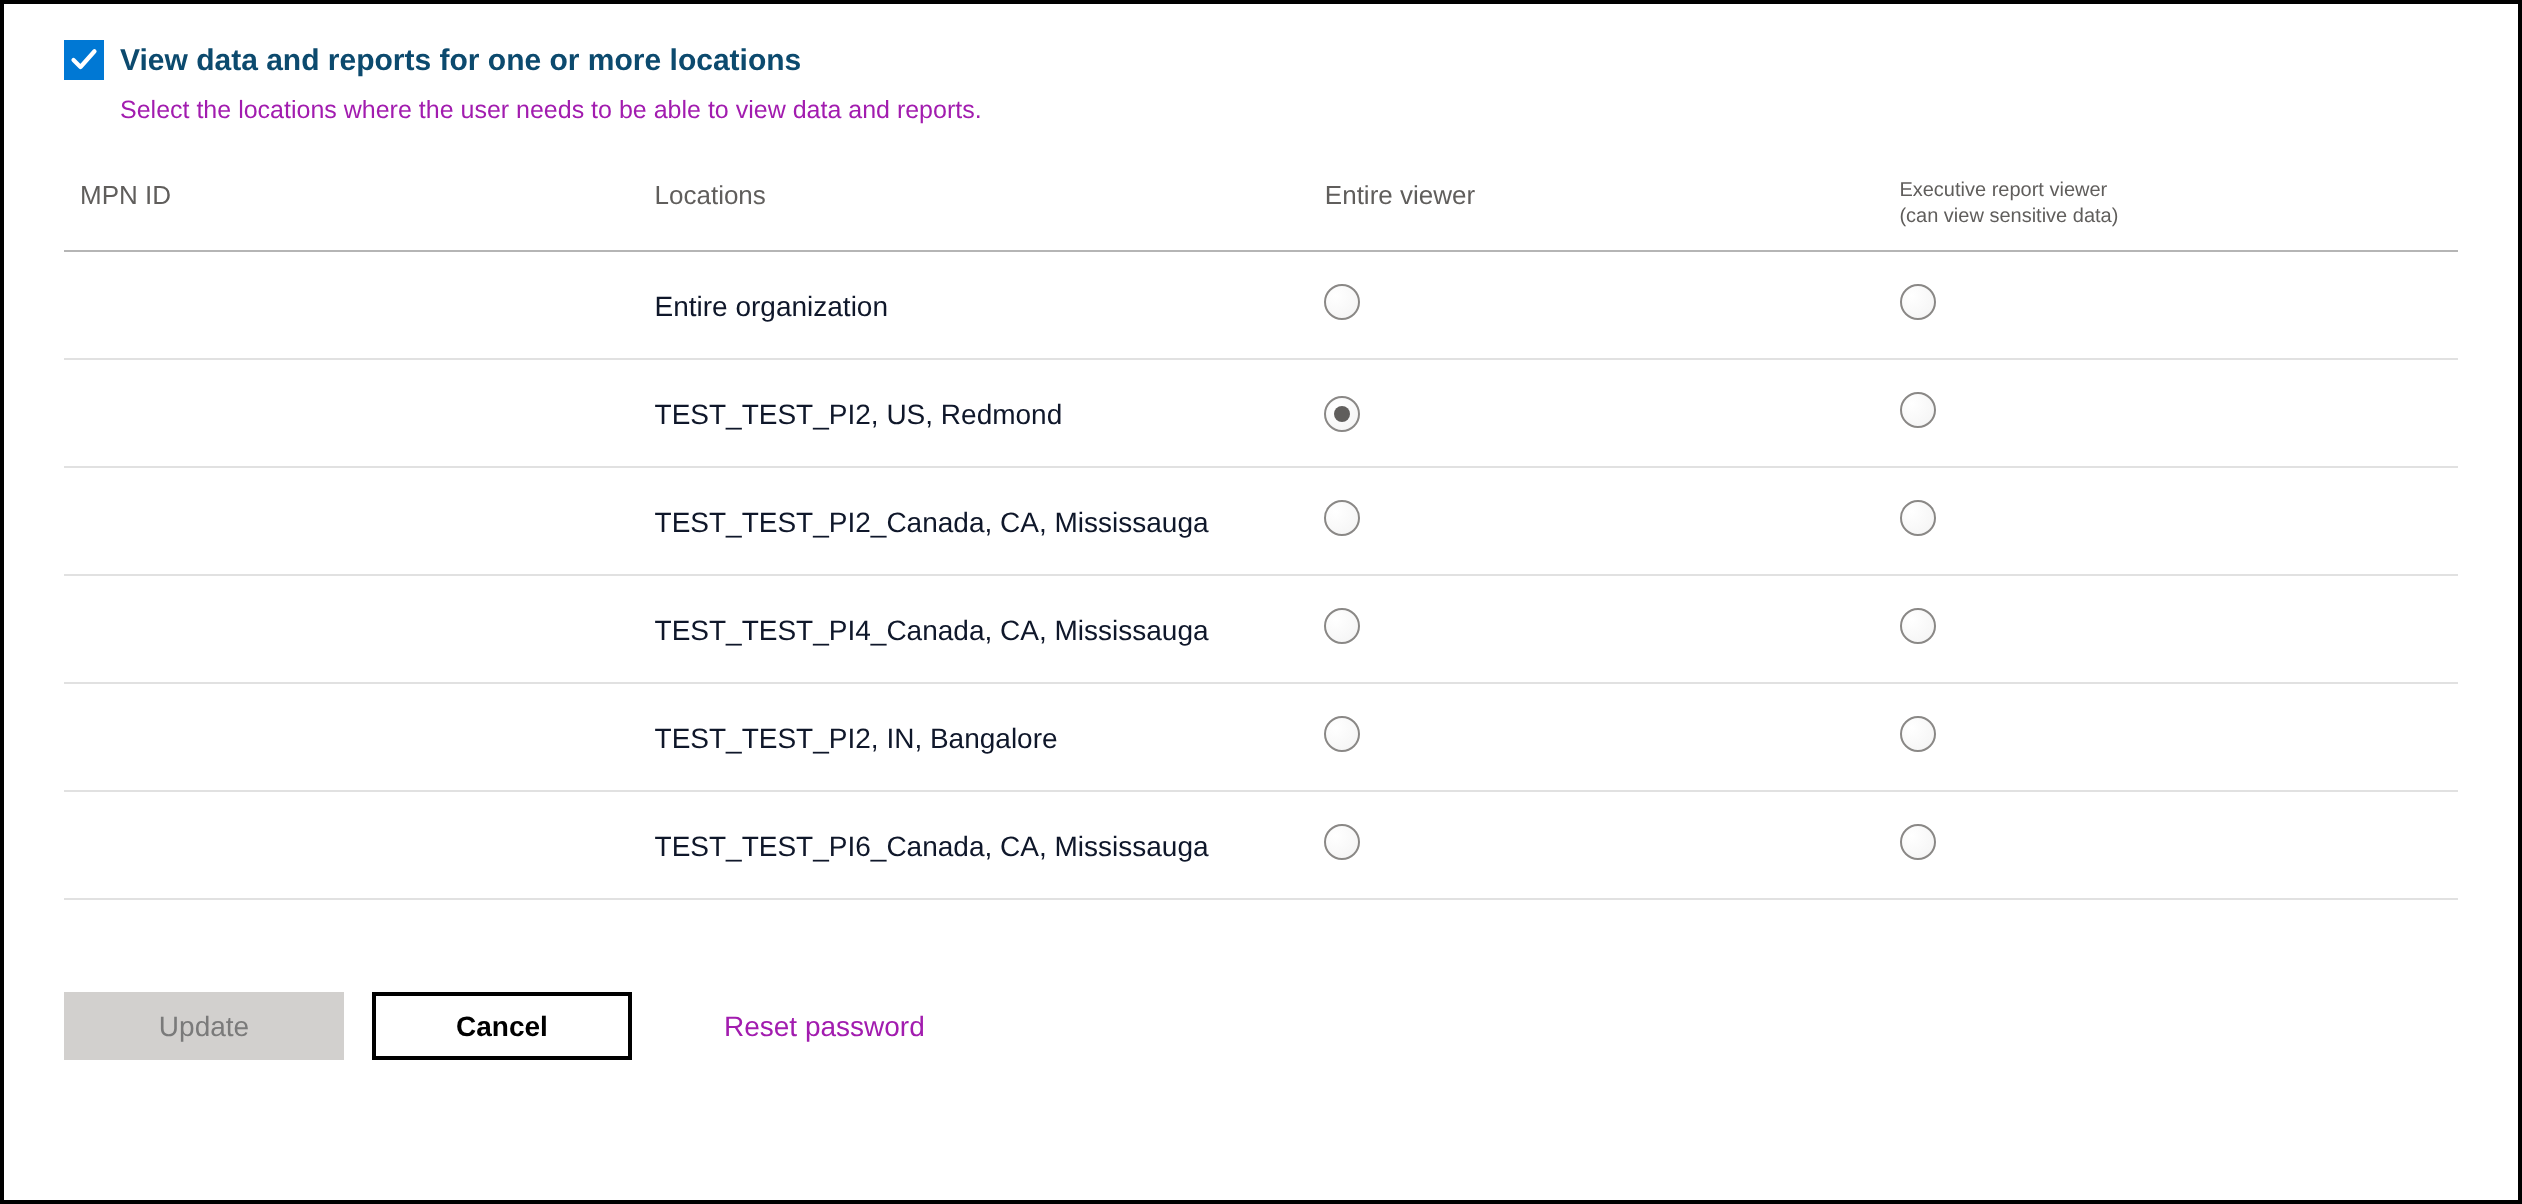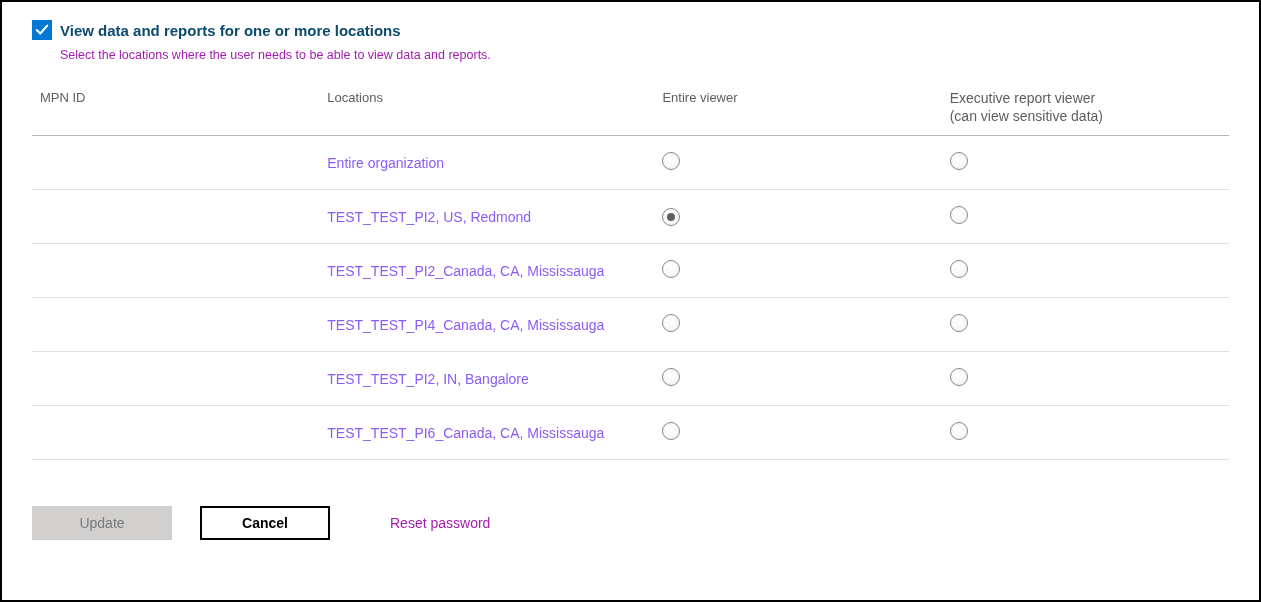--- a/index.html
+++ b/index.html
@@ -54,21 +54,21 @@
     }
     th.col-mpn { width: 24%; }
     th.col-loc { width: 28%; }
     th.col-rv  { width: 24%; }
     th.col-erv { width: 24%; }
     tbody td {
       padding: 16px 8px;
       border-bottom: 1px solid #e1e1e1;
       vertical-align: middle;
       font-size: 14px;
-      color: #8b5cf6;
+      color: #0f172a;
     }
     tbody tr:last-child td { border-bottom: 1px solid #e1e1e1; }
     .radio {
       width: 18px; height: 18px;
       border: 1px solid #8a8886;
       border-radius: 50%;
       display: inline-flex;
       align-items: center; justify-content: center;
       cursor: pointer;
       background: radial-gradient(circle at 30% 30%, #ffffff, #f3f3f3);
@@ -76,21 +76,21 @@
     .radio .dot {
       width: 8px; height: 8px;
       border-radius: 50%;
       background: #605e5c;
       display: none;
     }
     .radio.selected .dot { display: block; }
     .footer {
       display: flex;
       align-items: center;
-      gap: 28px;
+      gap: 14px;
       margin-top: 46px;
     }
     .btn-update {
       width: 140px; height: 34px;
       background: #d2d0ce;
       color: #7a7a7a;
       border: none;
       font-size: 14px;
       cursor: pointer;
     }
@@ -103,21 +103,21 @@
       font-weight: 600;
       cursor: pointer;
     }
     .link-reset {
       color: #a21caf;
       font-size: 14px;
       margin-left: 32px;
       cursor: pointer;
     }
     .header-sub {
-      font-size: 14px;
+      font-size: 10px;
       color: #605e5c;
       line-height: 1.25;
       display: block;
     }
   </style>
 </head>
 <body>
 
 <div class="header-row">
   <div class="checkbox">

